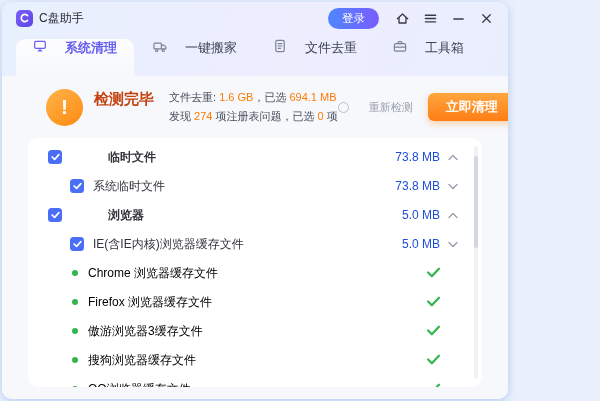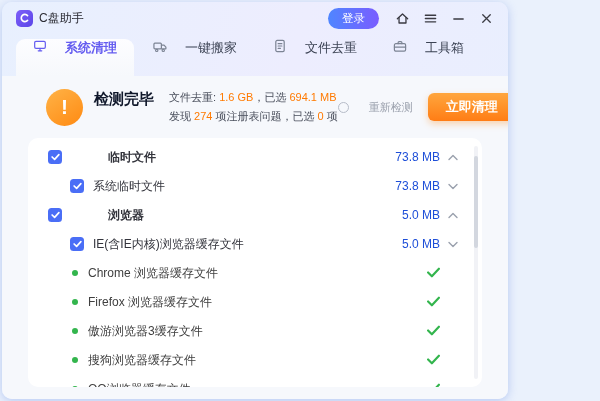--- a/index.html
+++ b/index.html
@@ -30,42 +30,42 @@
   .tab.active{background:linear-gradient(180deg,#fdfdff,#f6f8fc);color:#655df0;font-weight:bold;}
   .tab.active svg{stroke:#655df0;}
 
   
   .content{flex:1;background:#f6f8fc;display:flex;flex-direction:column;min-height:0;}
   .status{display:flex;align-items:center;padding:12px 26px 9px 44px;}
   .warn-circle{width:37px;height:37px;border-radius:50%;flex:0 0 37px;
                background:linear-gradient(145deg,#ffb347,#ff8a12);
                color:#fff;font-weight:900;font-size:21px;
                display:flex;align-items:center;justify-content:center;}
-  .status-title{font-size:15px;font-weight:bold;color:#0f172a;margin:0 15px 16px 11px;white-space:nowrap;}
+  .status-title{font-size:15px;font-weight:bold;color:#c2410c;margin:0 15px 16px 11px;white-space:nowrap;}
   .status-detail{font-size:11px;color:#4a4f5c;line-height:1.75;white-space:nowrap;}
   .hl{color:#ff7a00;}
   .status-right{margin-left:auto;display:flex;align-items:center;gap:15px;}
   .redetect{display:flex;align-items:center;gap:20px;font-size:11px;color:#9aa0ac;cursor:pointer;white-space:nowrap;}
   .ring{width:9px;height:9px;border:1.5px solid #b6bcc8;border-radius:50%;}
   .clean-btn{height:28px;padding:0 18px;border:none;border-radius:6px;cursor:pointer;
              background:linear-gradient(180deg,#ffa63d,#ff7d15);color:#fff;font-size:13px;font-weight:bold;
              box-shadow:0 3px 7px rgba(255,140,30,.35);white-space:nowrap;}
 
   
   .card{flex:1;margin:2px 26px 12px;background:#fff;border-radius:10px;
         position:relative;padding:5px 8px;overflow:hidden;min-height:0;}
   .row{height:29px;display:flex;align-items:center;}
   .row.category{padding-left:12px;}
   .row.category .row-label{font-weight:bold;padding-left:37px;}
   .row.item{padding-left:34px;}
   .row.cleaned{padding-left:36px;}
   .checkbox{width:14px;height:14px;border-radius:3.5px;background:#4a6ef6;flex:0 0 14px;
             display:inline-flex;align-items:center;justify-content:center;margin-right:9px;cursor:pointer;}
   .row-label{font-size:12px;color:#33343c;white-space:nowrap;}
-  .row.cleaned .row-label{color:#404040;}
+  .row.cleaned .row-label{color:#000000;}
   .dot{width:6px;height:6px;border-radius:50%;background:#33b54d;margin-right:10px;flex:0 0 6px;}
   .row-right{margin-left:auto;display:flex;align-items:center;padding-right:16px;}
   .size{font-size:12px;color:#1d4ed8;margin-right:8px;white-space:nowrap;}
   .chev{width:10px;height:8px;display:flex;align-items:center;cursor:pointer;}
   .chev svg{stroke:#9aa0ad;stroke-width:1.4;fill:none;stroke-linecap:round;stroke-linejoin:round;}
   .done-right{padding-right:34px;}
   .check-icon svg{stroke:#33b54d;stroke-width:2;fill:none;stroke-linecap:round;stroke-linejoin:round;}
   .scroll-track{position:absolute;right:4px;top:8px;bottom:8px;width:4px;border-radius:2px;background:#f1f2f6;}
   .scroll-thumb{position:absolute;right:4px;top:18px;width:4px;height:92px;border-radius:2px;background:#d3d7df;cursor:pointer;}
 </style>

